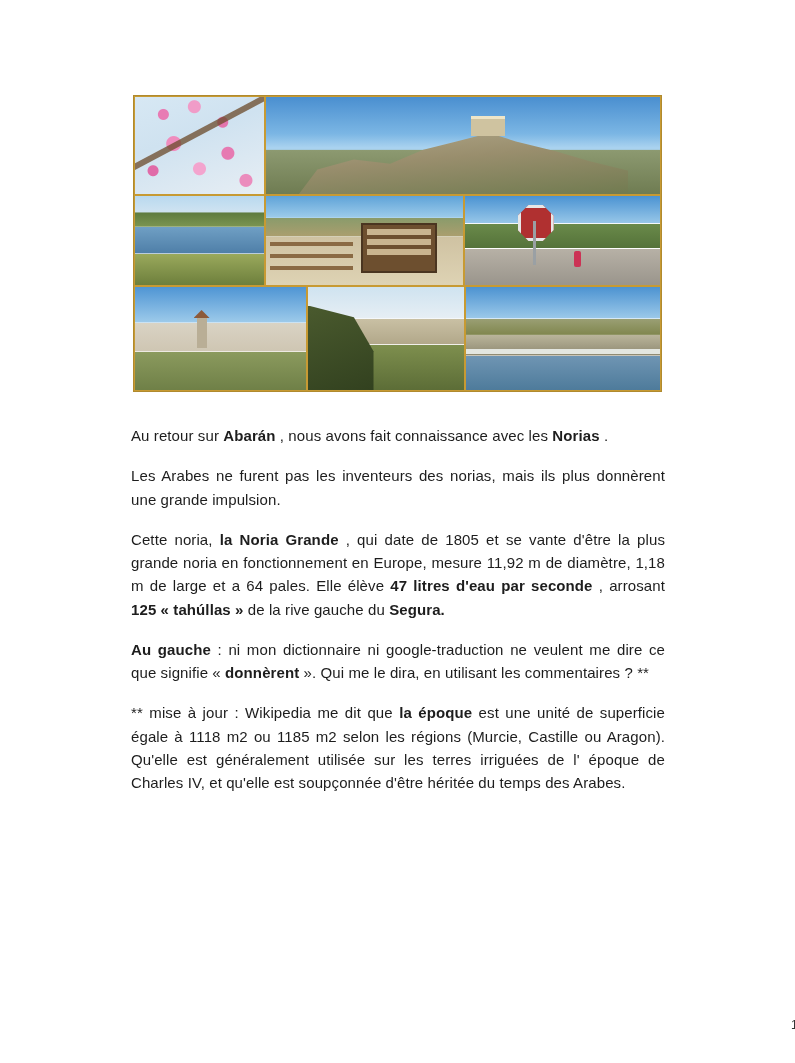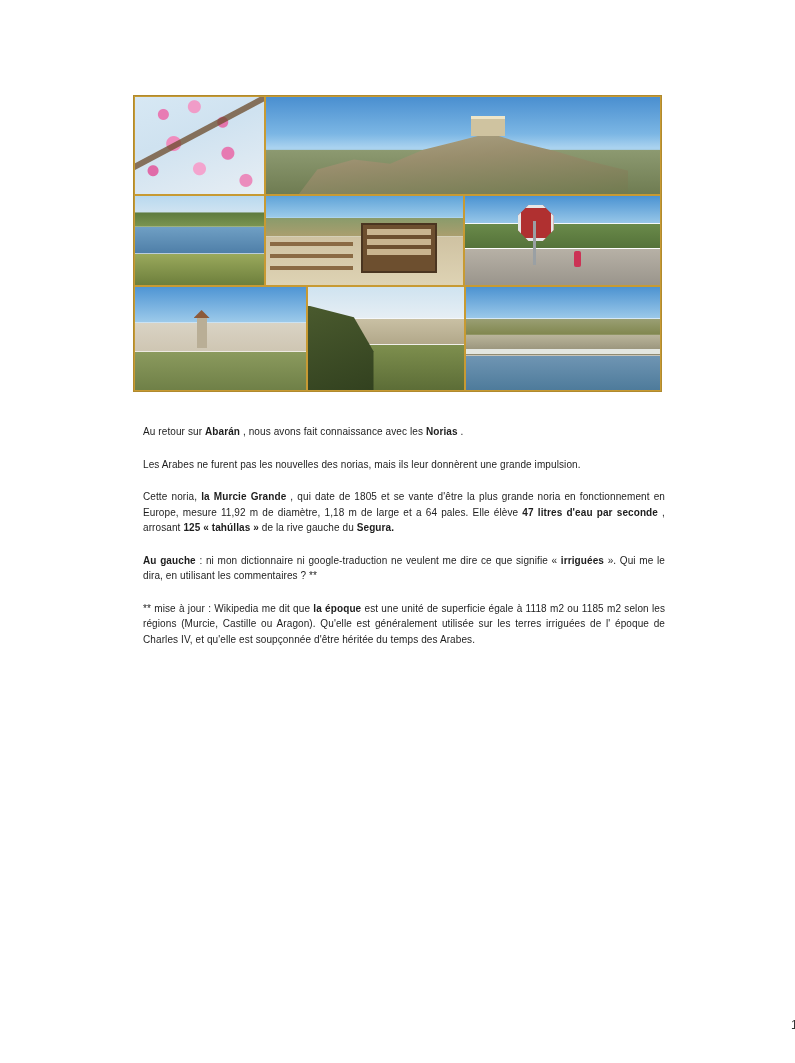--- a/index.html
+++ b/index.html
@@ -213,22 +213,22 @@
     background: #e3e6e0;
   }
   
   .body-text {
     position: absolute;
     left: 131px;
     top: 424px;
     width: 534px;
   }
   .body-text p {
-    margin: 0 0 17px 12px;
-    font-size: 10px;
+    margin: 0 0 17px 0;
+    font-size: 15px;
     line-height: 1.55;
     text-align: justify;
     color: #1d1d1d;
     letter-spacing: .1px;
   }
   .body-text p b { font-weight: bold; }
   .footer-page {
     position: absolute;
     left: 16px;
     top: 1018px;
@@ -272,21 +272,21 @@
         <div class="tower"></div>
       </div>
       <div class="cell ph-cliff" style="width:158px;height:105px;"></div>
       <div class="cell ph-weir" style="width:196px;height:105px;"></div>
     </div>
 
   </div>
 
   <div class="body-text">
     <p>Au retour sur <b>Abarán</b> , nous avons fait connaissance avec les <b>Norias</b> .</p>
-    <p>Les Arabes ne furent pas les nouvelles des norias, mais ils leur donnèrent une grande impulsion.</p>
-    <p>Cette noria, <b>la Murcie Grande</b> , qui date de 1805 et se vante d'être la plus grande noria en fonctionnement en Europe, mesure 11,92 m de diamètre, 1,18 m de large et a 64 pales. Elle élève <b>47 litres d'eau par seconde</b> , arrosant <b>125 « tahúllas »</b> de la rive gauche du <b>Segura.</b></p>
-    <p><b>Au gauche</b> : ni mon dictionnaire ni google-traduction ne veulent me dire ce que signifie « <b>irriguées</b> ». Qui me le dira, en utilisant les commentaires ? **</p>
+    <p>Les Arabes ne furent pas les inventeurs des norias, mais ils plus donnèrent une grande impulsion.</p>
+    <p>Cette noria, <b>la Noria Grande</b> , qui date de 1805 et se vante d'être la plus grande noria en fonctionnement en Europe, mesure 11,92 m de diamètre, 1,18 m de large et a 64 pales. Elle élève <b>47 litres d'eau par seconde</b> , arrosant <b>125 « tahúllas »</b> de la rive gauche du <b>Segura.</b></p>
+    <p><b>Au gauche</b> : ni mon dictionnaire ni google-traduction ne veulent me dire ce que signifie « <b>donnèrent</b> ». Qui me le dira, en utilisant les commentaires ? **</p>
     <p>** mise à jour : Wikipedia me dit que <b>la époque</b> est une unité de superficie égale à 1118 m2 ou 1185 m2 selon les régions (Murcie, Castille ou Aragon). Qu'elle est généralement utilisée sur les terres irriguées de l' époque de Charles IV, et qu'elle est soupçonnée d'être héritée du temps des Arabes.</p>
   </div>
 
   <div class="footer-page">147</div>
 
 </div>
 
 </body></html>

